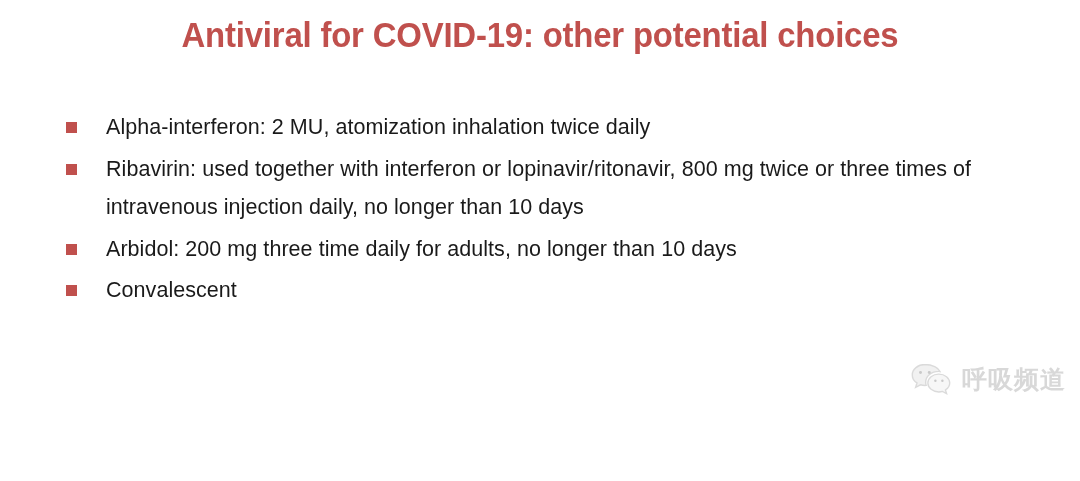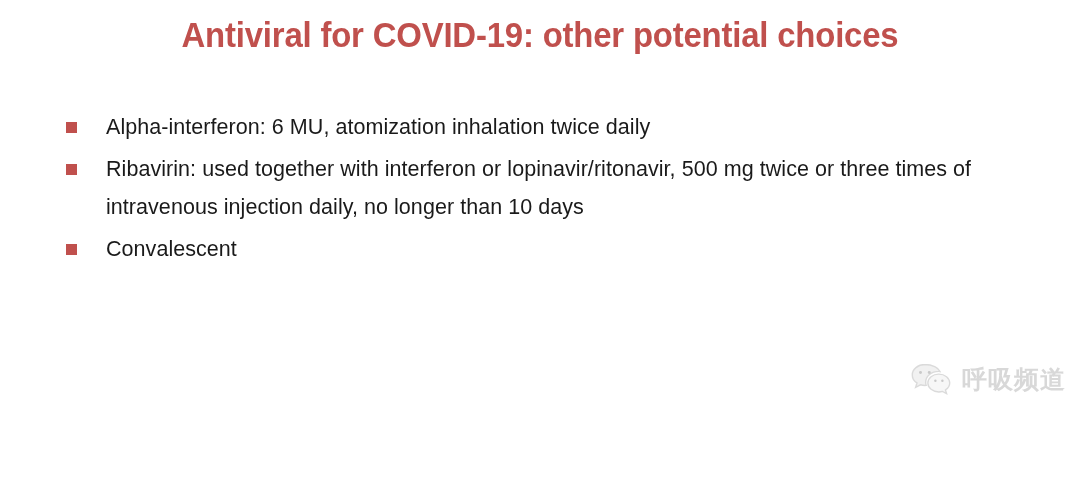--- a/index.html
+++ b/index.html
@@ -116,29 +116,33 @@
 <body>
 
 <div class="slide">
 
   <div class="slide-title">Antiviral for COVID-19: other potential choices</div>
 
   <ul class="bullet-list">
 
     <li class="bullet-item">
       <span class="bullet-marker"></span>
-      <span class="bullet-text">Alpha-interferon: 6 MU, atomization inhalation twice daily</span>
+      <span class="bullet-text">Alpha-interferon: 2 MU, atomization inhalation twice daily</span>
     </li>
 
     <li class="bullet-item wide">
       <span class="bullet-marker"></span>
-      <span class="bullet-text">Ribavirin: used together with interferon or lopinavir/ritonavir, 500 mg twice or three times of intravenous injection daily, no longer than 10 days</span>
+      <span class="bullet-text">Ribavirin: used together with interferon or lopinavir/ritonavir, 800 mg twice or three times of intravenous injection daily, no longer than 10 days</span>
     </li>
 
 
+    <li class="bullet-item">
+      <span class="bullet-marker"></span>
+      <span class="bullet-text">Arbidol: 200 mg three time daily for adults, no longer than 10 days</span>
+    </li>
 
 
     <li class="bullet-item">
       <span class="bullet-marker"></span>
       <span class="bullet-text">Convalescent</span>
     </li>
 
   </ul>
 
   <div class="watermark">

